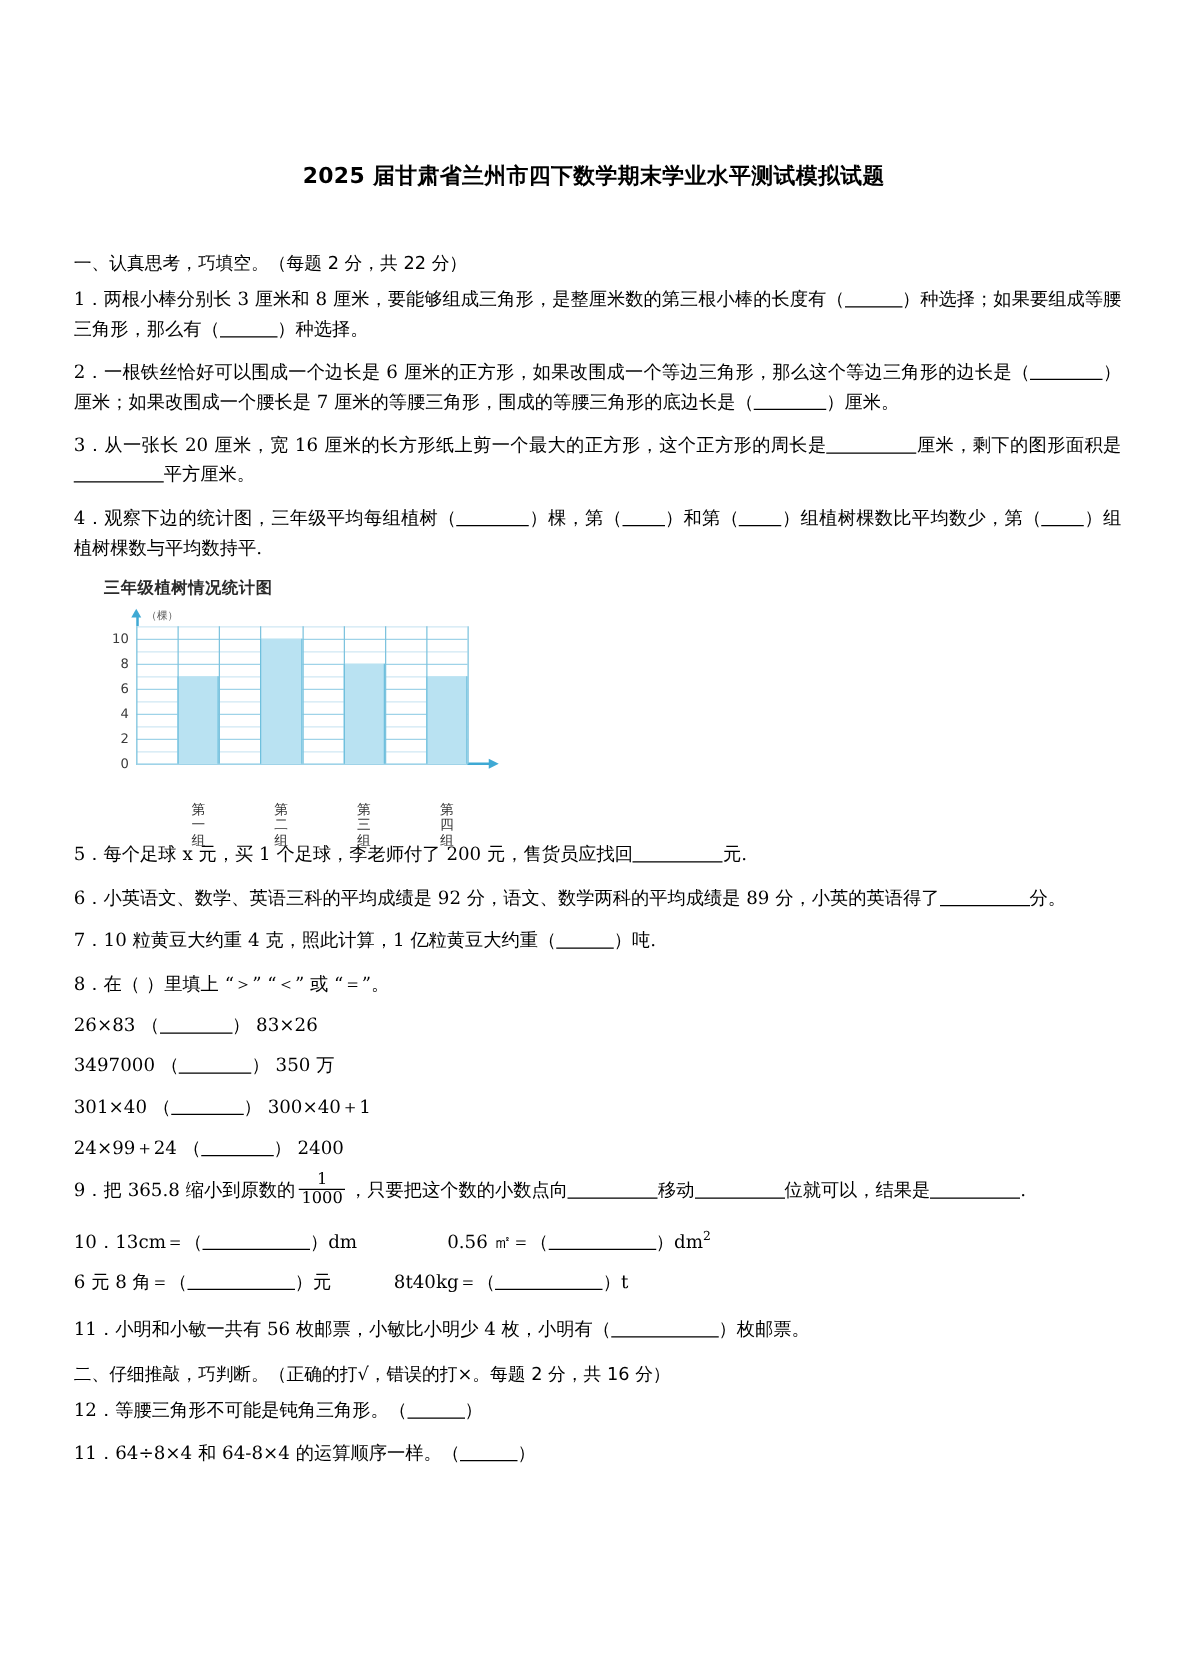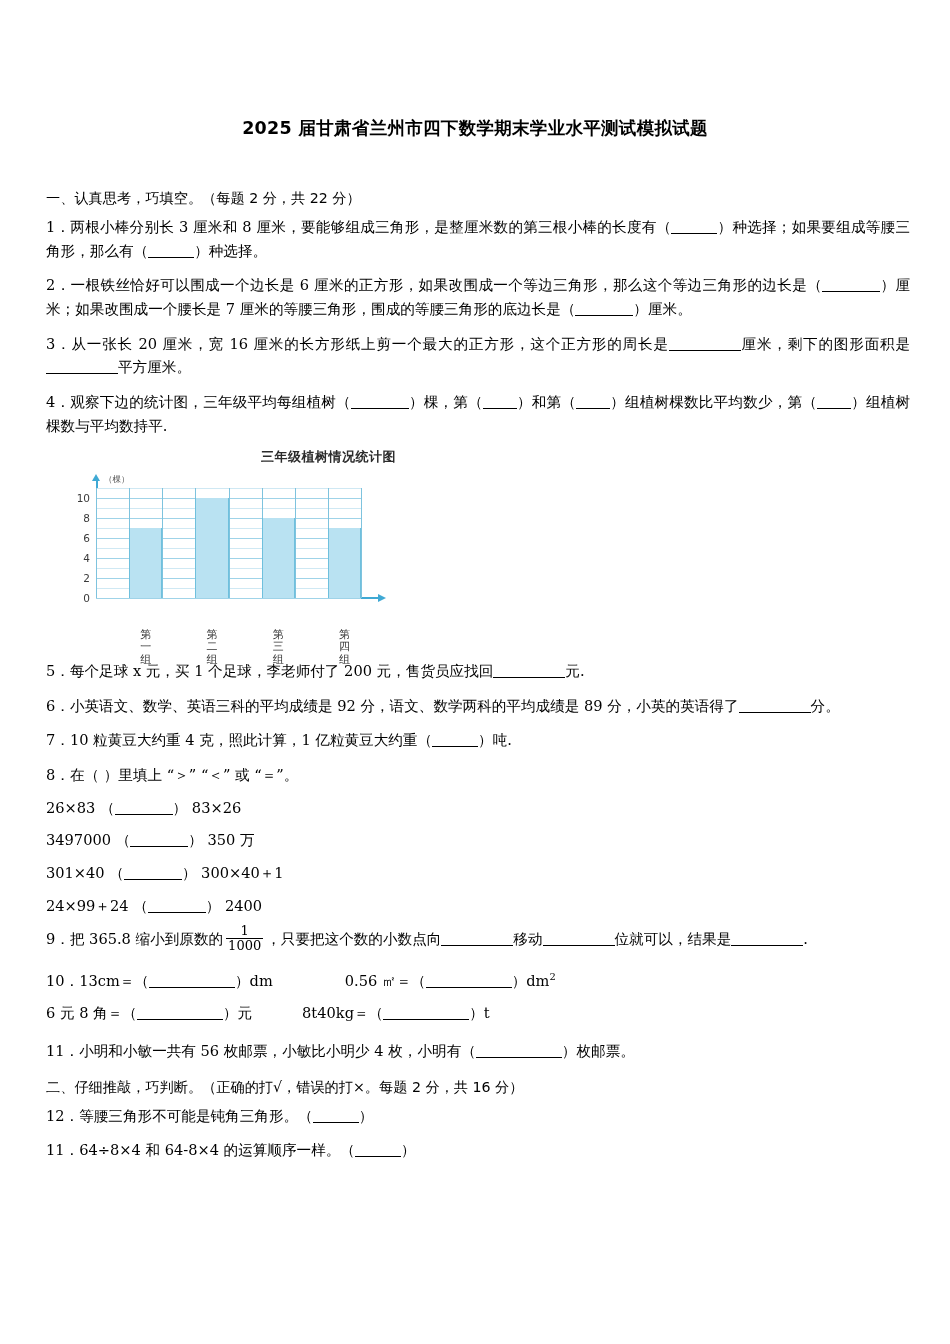--- a/index.html
+++ b/index.html
@@ -11,21 +11,21 @@
     width: 950px;
     height: 1344px;
     font-family: "DejaVu Serif", "Liberation Serif", serif;
     color: #000000;
     position: relative;
     overflow: hidden;
   }
   .page {
     width: 950px;
     height: 1344px;
-    padding: 4px;
+    padding: 17px;
     box-sizing: border-box;
     position: relative;
   }
   .doc-title {
     text-align: center;
     font-family: "DejaVu Sans", "Liberation Sans", sans-serif;
     font-weight: bold;
     font-size: 17.5px;
     letter-spacing: 0.3px;
     margin: 0;
@@ -69,21 +69,21 @@
   .chart-wrap {
     margin: 8px 0 14px 10px;
     width: 340px;
     position: relative;
   }
   .chart-title {
     font-family: Liberation Serif, serif;
     font-weight: bold;
     font-size: 13px;
     color: #2b2b2b;
-    text-align: right;
+    text-align: left;
     margin: 0 0 4px 14px;
     letter-spacing: 0.5px;
   }
   .chart-box {
     position: relative;
     height: 175px;
     width: 340px;
   }
   .plot {
     position: absolute;

